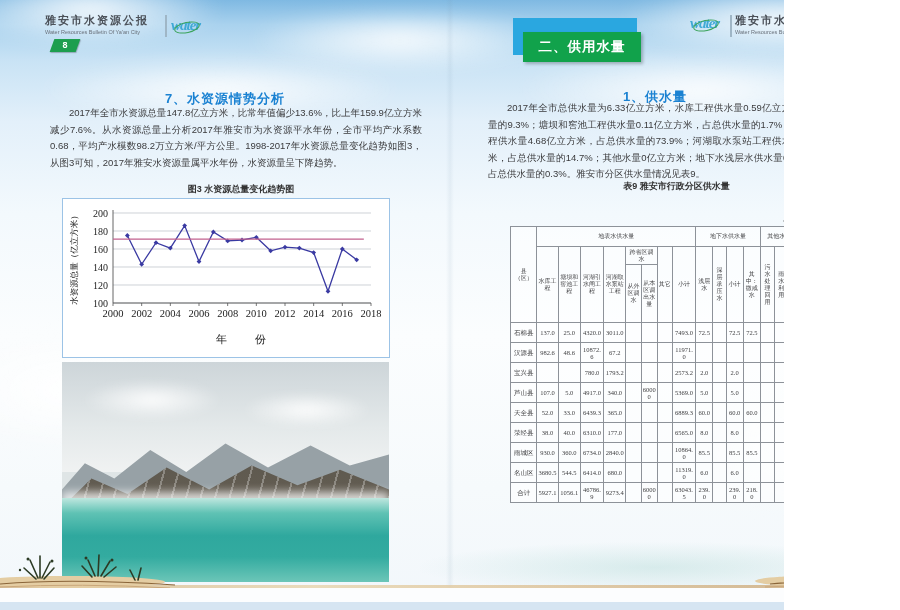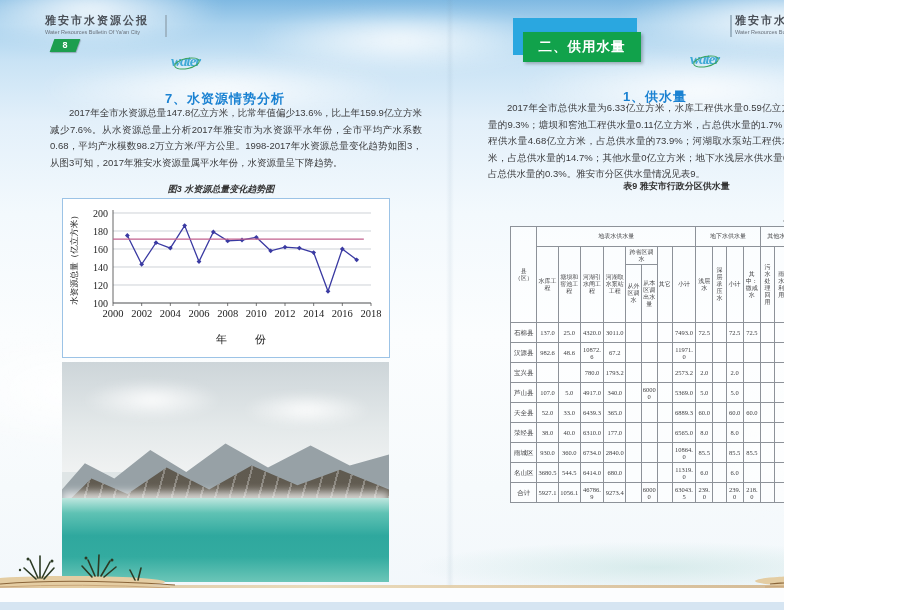--- a/index.html
+++ b/index.html
@@ -7,21 +7,21 @@
   .spread{position:relative;width:784px;height:610px;overflow:hidden;
     background:linear-gradient(180deg,#7fb9e2 0%,#a9d2ee 4%,#c9e3f5 10%,#e3f0fa 20%,#f3f9fd 35%,#fbfdfe 55%,#f6fafc 80%,#f2f7fb 100%);}
   .cloud{position:absolute;border-radius:50%;filter:blur(9px);background:radial-gradient(ellipse at 50% 50%,rgba(255,255,255,.95),rgba(255,255,255,0) 72%);}
   .gutter{position:absolute;left:446px;top:0;width:8px;height:610px;background:linear-gradient(90deg,rgba(255,255,255,0),rgba(120,150,175,.10),rgba(255,255,255,0));}
 
   
   .hdr{position:absolute;top:13px;}
   .hdr-title{font-weight:bold;font-size:11px;letter-spacing:2px;color:#4c525a;white-space:nowrap;}
   .hdr-sub{font-size:5.5px;color:#68707a;margin-top:1px;white-space:nowrap;}
   .hdr-bar{position:absolute;top:2px;width:2px;height:22px;background:#9fb6c6;}
-  .logo{position:absolute;top:4px;font-family:"Liberation Serif",serif;font-style:italic;font-weight:bold;font-size:15px;color:#3fa9d6;letter-spacing:-1px;margin-top:36px;}
+  .logo{position:absolute;top:4px;font-family:"Liberation Serif",serif;font-style:italic;font-weight:bold;font-size:15px;color:#3fa9d6;letter-spacing:-1px;}
   .logo .swoosh{position:absolute;left:3px;top:5px;width:24px;height:9px;border:1.5px solid #3aa35a;border-radius:50%;transform:rotate(-12deg);}
   .pgbadge{position:absolute;width:26px;height:13px;background:#1d9e4f;transform:skewX(-20deg);box-shadow:1px 1px 1px rgba(0,0,0,.25);}
   .pgbadge span{display:block;transform:skewX(20deg);color:#fff;font-weight:bold;font-size:9px;text-align:center;line-height:13px;}
 
   
   .badge-blue{position:absolute;left:513px;top:18px;width:124px;height:37px;background:#2aa7e0;}
   .badge-green{position:absolute;left:523px;top:32px;width:118px;height:30px;background:#11a24b;box-shadow:2px 2px 3px rgba(0,0,0,.25);
     color:#fff;font-weight:bold;font-size:13.5px;letter-spacing:1px;text-align:center;line-height:30px;}
 
   
@@ -111,21 +111,21 @@
   </div>
   <div class="pgbadge" style="left:846px;top:40px;">
     <span>9</span>
   </div>
 
   <div class="badge-blue"></div>
   <div class="badge-green">二、供用水量</div>
 
   <div class="sec-title" style="left:60px;top:90px;width:330px;">7、水资源情势分析</div>
   <div class="para" style="left:50px;top:105px;width:372px;">2017年全市水资源总量147.8亿立方米，比常年值偏少13.6%，比上年159.9亿立方米减少7.6%。从水资源总量上分析2017年雅安市为水资源平水年份，全市平均产水系数0.68，平均产水模数98.2万立方米/平方公里。1998-2017年水资源总量变化趋势如图3，从图3可知，2017年雅安水资源量属平水年份，水资源量呈下降趋势。</div>
-  <div class="fig-title" style="left:56px;top:183px;width:330px;font-style:italic;">图3 水资源总量变化趋势图</div>
+  <div class="fig-title" style="left:76px;top:183px;width:330px;">图3 水资源总量变化趋势图</div>
 
   <div class="chart-box">
     <svg width="322" height="150" viewBox="0 0 322 150">
         <line x1="48" y1="100" x2="306" y2="100" stroke="#b9bec6" stroke-width="0.7"></line>
         <text x="43" y="103.5" text-anchor="end" class="tick">100</text>
         <line x1="48" y1="82" x2="306" y2="82" stroke="#b9bec6" stroke-width="0.7"></line>
         <text x="43" y="85.5" text-anchor="end" class="tick">120</text>
         <line x1="48" y1="64" x2="306" y2="64" stroke="#b9bec6" stroke-width="0.7"></line>
         <text x="43" y="67.5" text-anchor="end" class="tick">140</text>
         <line x1="48" y1="46" x2="306" y2="46" stroke="#b9bec6" stroke-width="0.7"></line>

